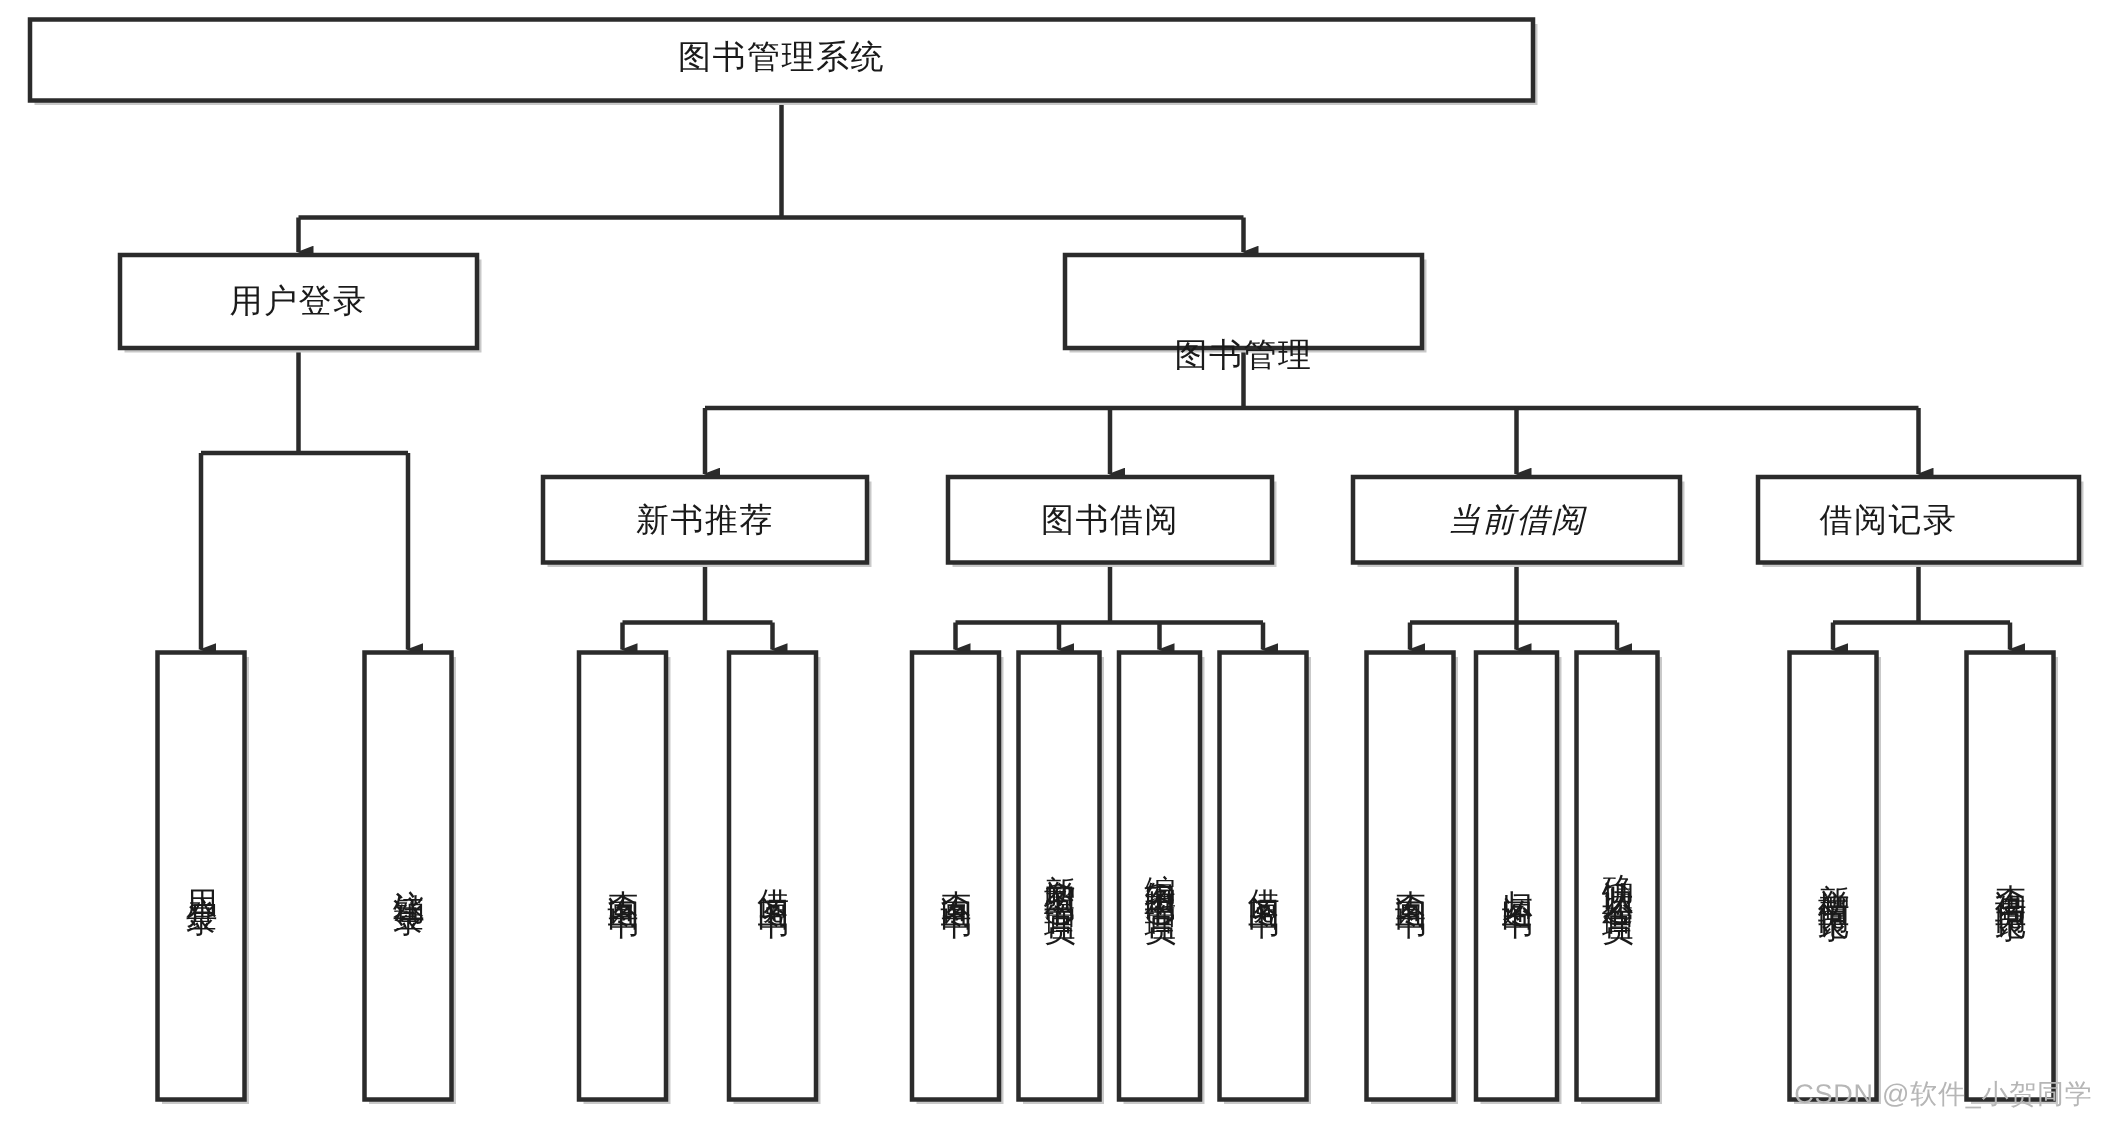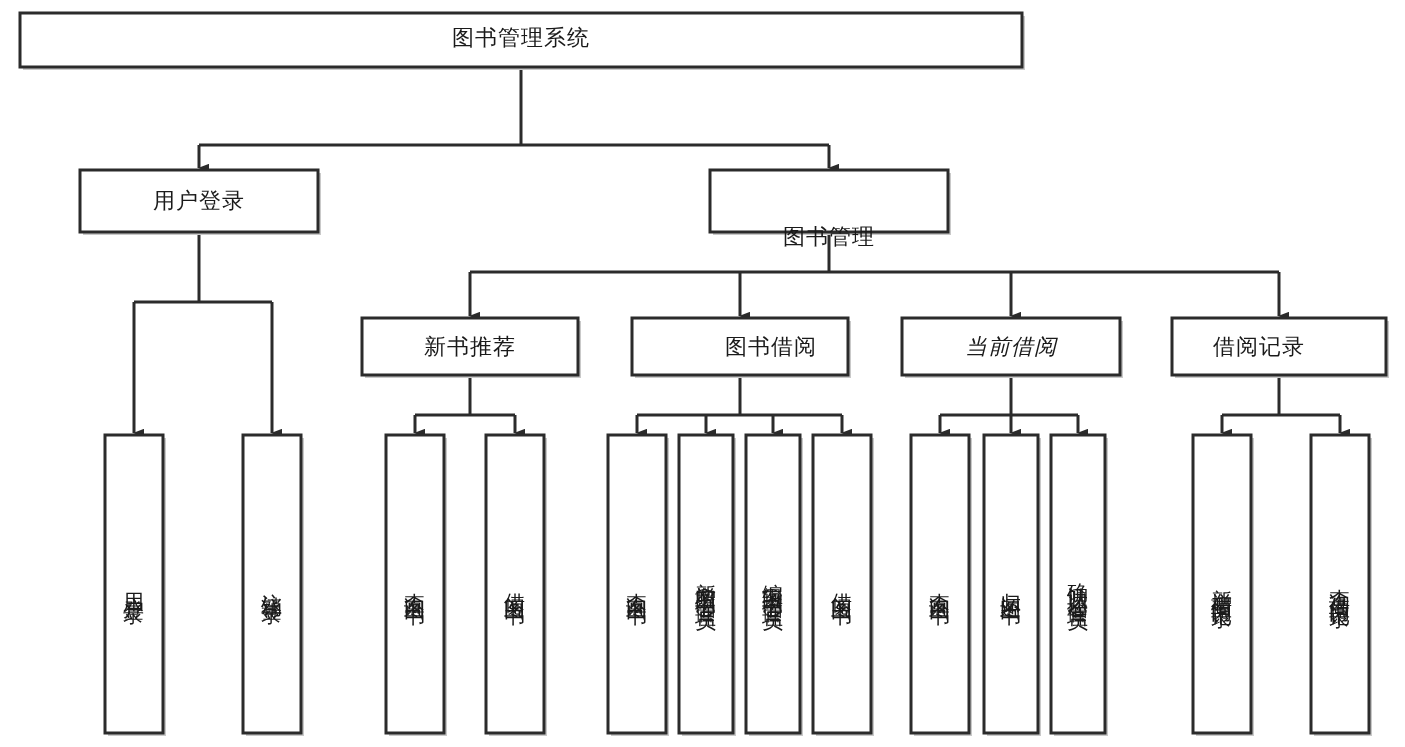--- a/index.html
+++ b/index.html
@@ -181,21 +181,21 @@
       </div>
       <div class="hlabel-box" style="left: 80px; top: 170px; width: 238px; height: 62px;">
         <span class="hlabel-text">用户登录</span>
       </div>
       <div class="hlabel-box" style="left: 710px; top: 170px; width: 238px; height: 62px; margin-top: 36px;">
         <span class="hlabel-text">图书管理</span>
       </div>
       <div class="hlabel-box" style="left: 362px; top: 318px; width: 216px; height: 57px;">
         <span class="hlabel-text">新书推荐</span>
       </div>
-      <div class="hlabel-box" style="left: 632px; top: 318px; width: 216px; height: 57px; padding-left: 31px;">
+      <div class="hlabel-box" style="left: 632px; top: 318px; width: 216px; height: 57px;">
         <span class="hlabel-text">图书借阅</span>
       </div>
       <div class="hlabel-box" style="left: 902px; top: 318px; width: 218px; height: 57px; font-style: italic;">
         <span class="hlabel-text">当前借阅</span>
       </div>
       <div class="hlabel-box" style="left: 1172px; top: 318px; width: 174px; height: 57px;">
         <span class="hlabel-text">借阅记录</span>
       </div>
       <div class="vlabel-box" style="left: 105px; top: 435px; width: 58px; height: 298px;">
         <span class="vlabel-text">用户登录</span>
@@ -231,13 +231,14 @@
         <span class="vlabel-text">确认归还（管理员）</span>
       </div>
       <div class="vlabel-box" style="left: 1193px; top: 435px; width: 58px; height: 298px;">
         <span class="vlabel-text">新增借阅记录</span>
       </div>
       <div class="vlabel-box" style="left: 1311px; top: 435px; width: 58px; height: 298px;">
         <span class="vlabel-text">查询借阅记录</span>
       </div>
     </div>
 
+  <div class="watermark">CSDN @软件_小贺同学</div>
 </div>
 
 </body></html>

